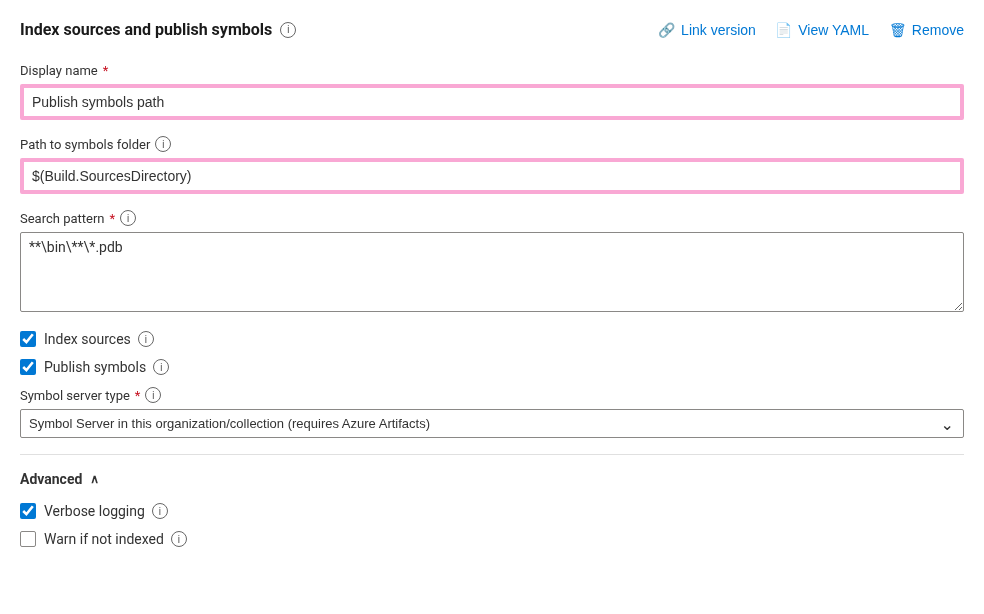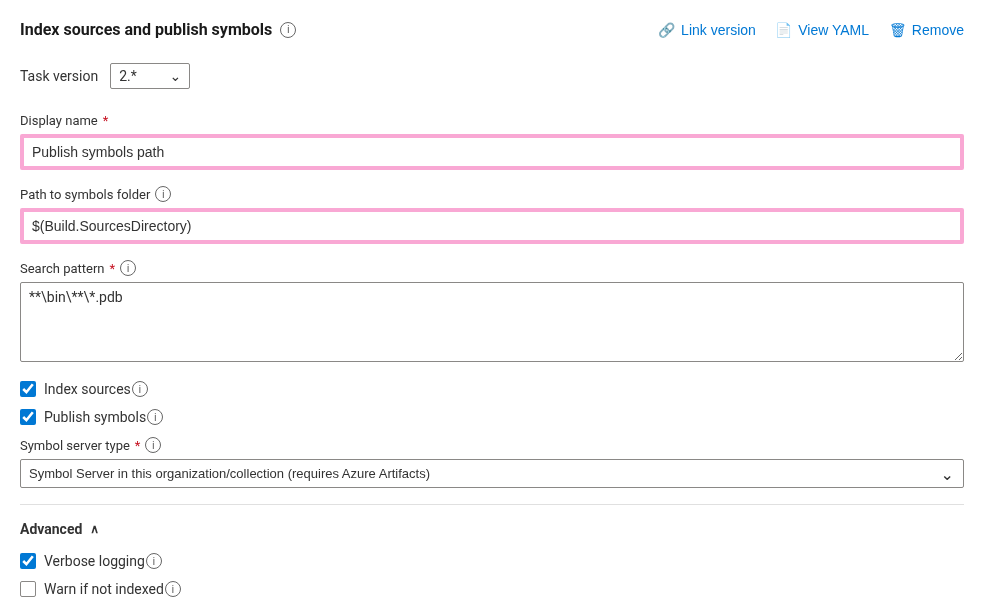--- a/index.html
+++ b/index.html
@@ -130,21 +130,21 @@
       width: 16px;
       height: 16px;
       accent-color: #0078d4;
       cursor: pointer;
     }
     .checkbox-label {
       font-size: 14px;
       color: #333;
       display: flex;
       align-items: center;
-      gap: 1px;
+      gap: 7px;
     }
     .form-select {
       width: 100%;
       border: 1px solid #8a8886;
       border-radius: 2px;
       padding: 6px 8px;
       font-size: 13px;
       color: #333;
       background: #fff;
       appearance: none;
@@ -212,27 +212,20 @@
         <span class="action-icon">📄</span>
         <span>View YAML</span>
       </button>
       <button class="header-action-btn">
         <span class="action-icon">🗑</span>
         <span>Remove</span>
       </button>
     </div>
   </div>
 
-  <div class="task-version-row">
-    <span class="task-version-label">Task version</span>
-    <div class="task-version-select">
-      <span>2.*</span>
-      <span>⌄</span>
-    </div>
-  </div>
 
   <div class="form-group">
     <div class="form-label">
       <span>Display name</span>
       <span class="required-star">*</span>
     </div>
     <input type="text" class="form-input" value="Publish symbols path" style="">
   </div>
 
   <div class="form-group">

